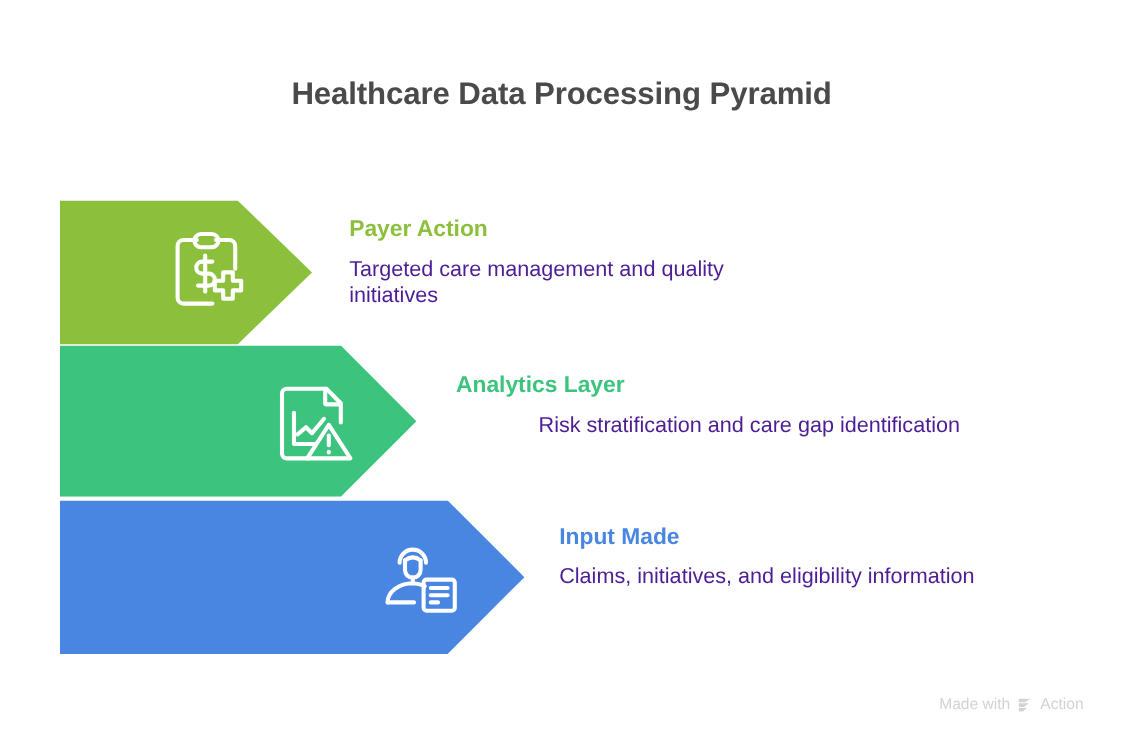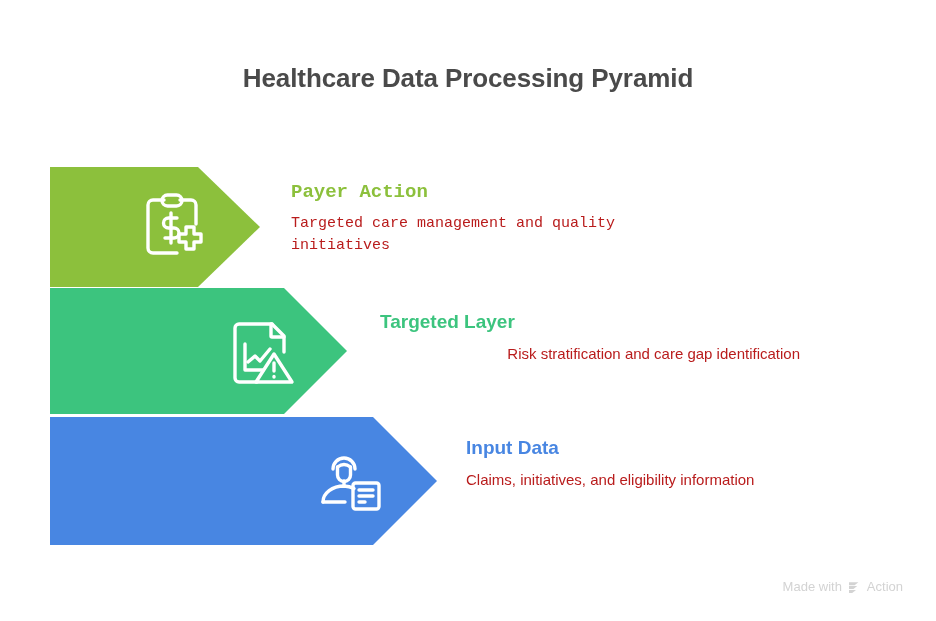--- a/index.html
+++ b/index.html
@@ -65,32 +65,32 @@
 
   .band-heading {
     font-size: 19px;
     font-weight: bold;
     line-height: 24px;
     margin: 0;
     white-space: nowrap;
   }
 
   .band-desc {
-    font-size: 15px;
+    font-size: 18px;
     font-weight: normal;
-    color: #b91c1c;
+    color: #4c1d95;
     line-height: 22px;
     margin: 0;
     padding-top: 9px;
   }
 
   
   #row-payer-action      { top: 167px; height: 120px; }
   #row-payer-action .band-icon  { left: 136px; top: 24px; }
-  #row-payer-action .band-text  { left: 291px; top: 13px; font-family: Liberation Mono, monospace; }
+  #row-payer-action .band-text  { left: 291px; top: 13px; }
   #row-payer-action .band-desc  { width: 370px; }
 
   
   #row-analytics-layer   { top: 288px; height: 126px; }
   #row-analytics-layer .band-icon { left: 226px; top: 30px; }
   #row-analytics-layer .band-text { left: 380px; top: 22px; }
   #row-analytics-layer .band-desc { width: 420px; text-align: right; }
 
   
   #row-input-data        { top: 417px; height: 128px; }
@@ -168,21 +168,21 @@
 
         <path d="M22 44 l7 -6 l5 5 l10 -12"></path>
 
         <path d="M48 36 L66 64 H30 Z"></path>
         <path d="M48 45 V53"></path>
         <path d="M48 58.5 v0.6"></path>
       </svg>
     </div>
 
     <div class="band-text">
-      <p class="band-heading" style="color:#3cc47e">Targeted Layer</p>
+      <p class="band-heading" style="color:#3cc47e">Analytics Layer</p>
       <p class="band-desc">Risk stratification and care gap identification</p>
     </div>
   </div>
 
   <div class="band-row" id="row-input-data">
 
     <div class="band-shape">
       <svg width="387" height="128" viewBox="0 0 387 128" aria-hidden="true">
         <path d="M0,0 H323 L387,64 L323,128 H0 Z" fill="#4886e2"></path>
       </svg>
@@ -200,21 +200,21 @@
         <path d="M10 57 H32"></path>
 
         <rect x="40" y="38" width="26" height="26" rx="2.5"></rect>
         <path d="M46 45 H60"></path>
         <path d="M46 51 H60"></path>
         <path d="M46 57 H52"></path>
       </svg>
     </div>
 
     <div class="band-text">
-      <p class="band-heading" style="color:#4886e2">Input Data</p>
+      <p class="band-heading" style="color:#4886e2">Input Made</p>
       <p class="band-desc">Claims, initiatives, and eligibility information</p>
     </div>
   </div>
 
   <div id="watermark">
     <span>Made with</span>
     <span>
       <svg width="15" height="15" viewBox="0 0 15 15" aria-hidden="true">
         <path d="M2 2.2 H11.4 L7.6 5.2 H2 Z" fill="#d3d3d3"></path>
         <path d="M2 6.1 H10.2 L6.4 9.1 H2 Z" fill="#d3d3d3"></path>

